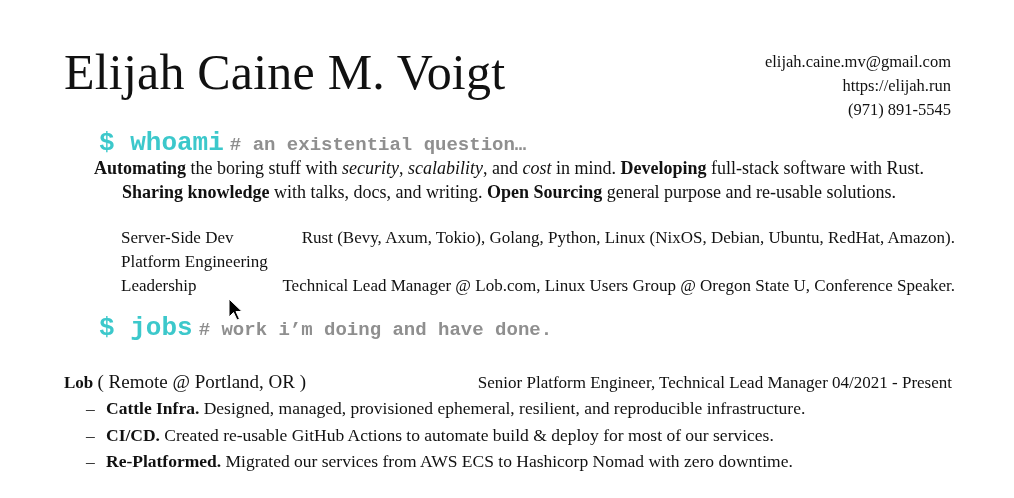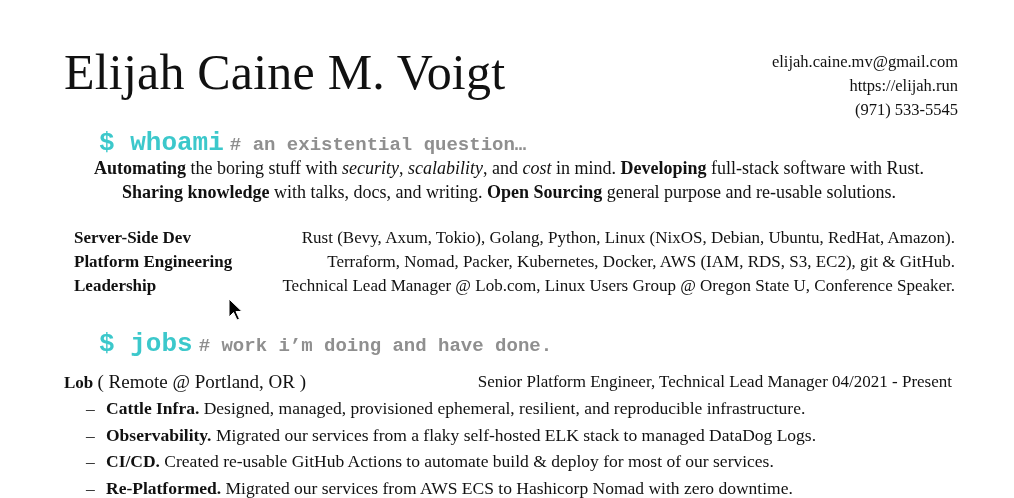--- a/index.html
+++ b/index.html
@@ -8,21 +8,21 @@
     font-family: "Liberation Serif", "DejaVu Serif", serif; color: #111111;
   }
   .page { position: absolute; left: 0; top: 0; width: 1014px; height: 416px; }
 
   .name {
     position: absolute; left: 64px; top: 40px;
     font-size: 50px; line-height: 64px; letter-spacing: 0.2px; color: #111;
     white-space: nowrap;
   }
   .contact {
-    position: absolute; right: 56px; top: 50px; text-align: right;
+    position: absolute; right: 63px; top: 50px; text-align: right;
     font-size: 16.5px; line-height: 24px; color: #111;
   }
   .contact div { white-space: nowrap; }
 
   .section-head {
     position: absolute; left: 64px;
     font-family: "Liberation Mono", "DejaVu Sans Mono", monospace;
     font-weight: bold; white-space: nowrap;
   }
   .section-head .prompt { color: #3cc8cb; font-size: 26px; margin-left: 35px; }
@@ -30,25 +30,25 @@
 
   .summary {
     position: absolute; left: 64px; width: 890px; top: 156px;
     text-align: center; font-size: 18px; line-height: 24px;
   }
   .summary b { font-weight: bold; }
   .summary i { font-style: italic; }
 
   .skills { position: absolute; left: 74px; top: 226px; width: 881px; font-size: 17px; line-height: 24px; }
   .skill-row { display: flex; justify-content: space-between; white-space: nowrap; }
-  .skill-row .k { font-weight: bold; }
+  .skill-row .k { font-weight: normal; margin-left: 47px; }
 
   .job-header {
     position: absolute; left: 64px; top: 370px; width: 888px;
-    display: flex; justify-content: space-between; align-items: flex-start;
+    display: flex; justify-content: space-between; align-items: center;
     font-size: 17px; line-height: 24px; white-space: nowrap;
   }
   .job-header .company { font-weight: bold; }
   .job-header .loc { font-size: 19px; }
   .job-header .title { font-weight: normal; margin-top: 9px; }
 
   .bullets { position: absolute; left: 86px; top: 395px; font-size: 17.5px; line-height: 26.5px; }
   .bullet { white-space: nowrap; }
   .bullet .dash { display: inline-block; width: 20px; }
   .bullet .b { font-weight: bold; }
@@ -58,21 +58,21 @@
 </head>
 <body>
 
 <div class="page">
 
   <div class="name">Elijah Caine M. Voigt</div>
 
   <div class="contact">
     <div>elijah.caine.mv@gmail.com</div>
     <div>https://elijah.run</div>
-    <div>(971) 533-5545</div>
+    <div>(971) 891-5545</div>
   </div>
 
   <div class="section-head" style="top:128px;">
     <span class="prompt">$ whoami</span><span class="comment"># an existential question…</span>
   </div>
 
   <div class="summary">
     <div>
       <b>Automating</b><span> the boring stuff with </span><i>security</i><span>, </span><i>scalability</i><span>, and </span><i>cost</i><span> in mind. </span><b>Developing</b><span> full-stack software with Rust.</span>
     </div>
@@ -81,51 +81,47 @@
     </div>
   </div>
 
   <div class="skills">
     <div class="skill-row">
       <span class="k">Server-Side Dev</span>
       <span>Rust (Bevy, Axum, Tokio), Golang, Python, Linux (NixOS, Debian, Ubuntu, RedHat, Amazon).</span>
     </div>
     <div class="skill-row">
       <span class="k">Platform Engineering</span>
-      <span>Terraform, Nomad, Packer, Kubernetes, Docker, AWS (IAM, RDS, S3, EC2), git &amp; GitHub.</span>
     </div>
     <div class="skill-row">
       <span class="k">Leadership</span>
       <span>Technical Lead Manager @ Lob.com, Linux Users Group @ Oregon State U, Conference Speaker.</span>
     </div>
   </div>
 
-  <div class="section-head" style="top:329px;">
+  <div class="section-head" style="top:313px;">
     <span class="prompt">$ jobs</span><span class="comment"># work i’m doing and have done.</span>
   </div>
 
   <div class="job-header">
     <span>
       <span class="company">Lob</span>
       <span class="loc">( Remote @ Portland, OR )</span>
     </span>
     <span>
       <span class="title">Senior Platform Engineer, Technical Lead Manager</span>
       <span>04/2021 - Present</span>
     </span>
   </div>
 
   <div class="bullets">
     <div class="bullet">
       <span class="dash">–</span><span class="b">Cattle Infra.</span><span> Designed, managed, provisioned ephemeral, resilient, and reproducible infrastructure.</span>
     </div>
     <div class="bullet">
-      <span class="dash">–</span><span class="b">Observability.</span><span> Migrated our services from a flaky self-hosted ELK stack to managed DataDog Logs.</span>
-    </div>
-    <div class="bullet">
       <span class="dash">–</span><span class="b">CI/CD.</span><span> Created re-usable GitHub Actions to automate build &amp; deploy for most of our services.</span>
     </div>
     <div class="bullet">
       <span class="dash">–</span><span class="b">Re-Platformed.</span><span> Migrated our services from AWS ECS to Hashicorp Nomad with zero downtime.</span>
     </div>
   </div>
 
   <svg class="cursor" viewBox="0 0 16 24">
     <path d="M1 1 L1 19 L5.5 14.5 L9 22 L11.5 21 L8 13.5 L14 13.5 Z" fill="#000" stroke="#fff" stroke-width="1"></path>
   </svg>

